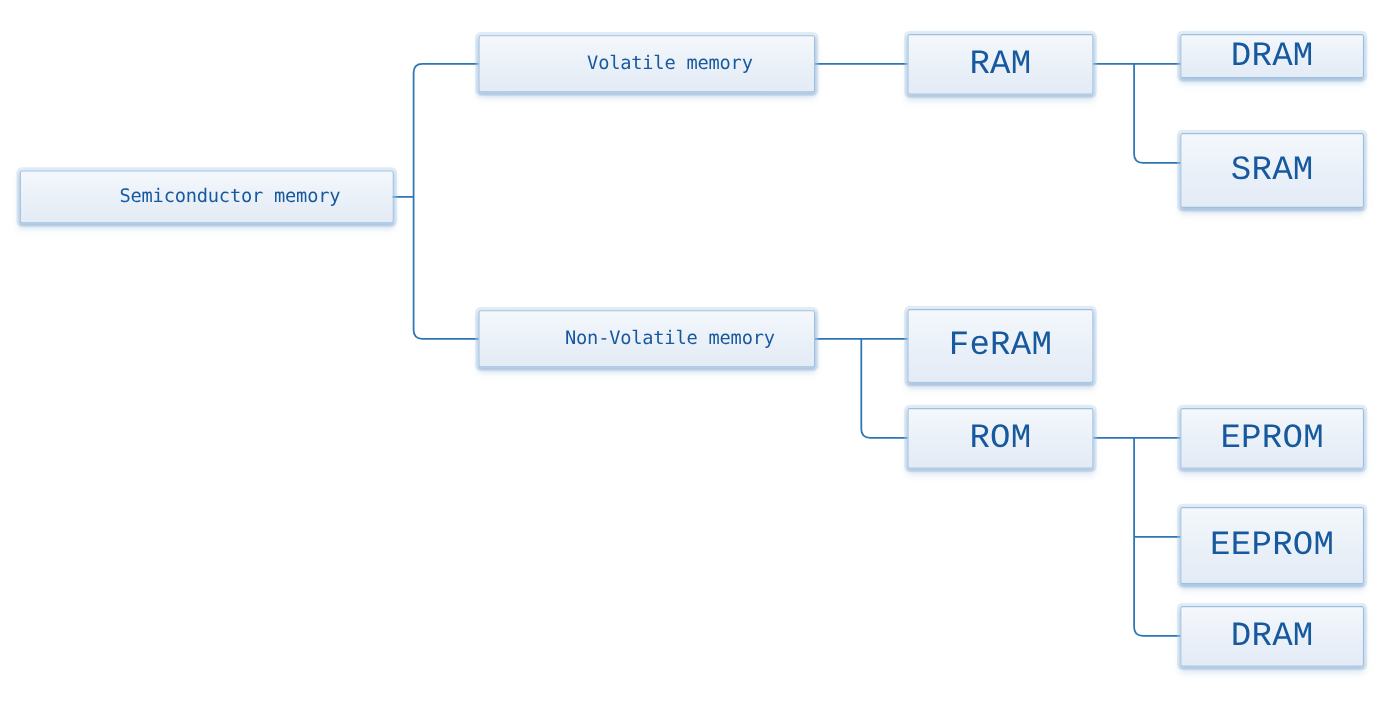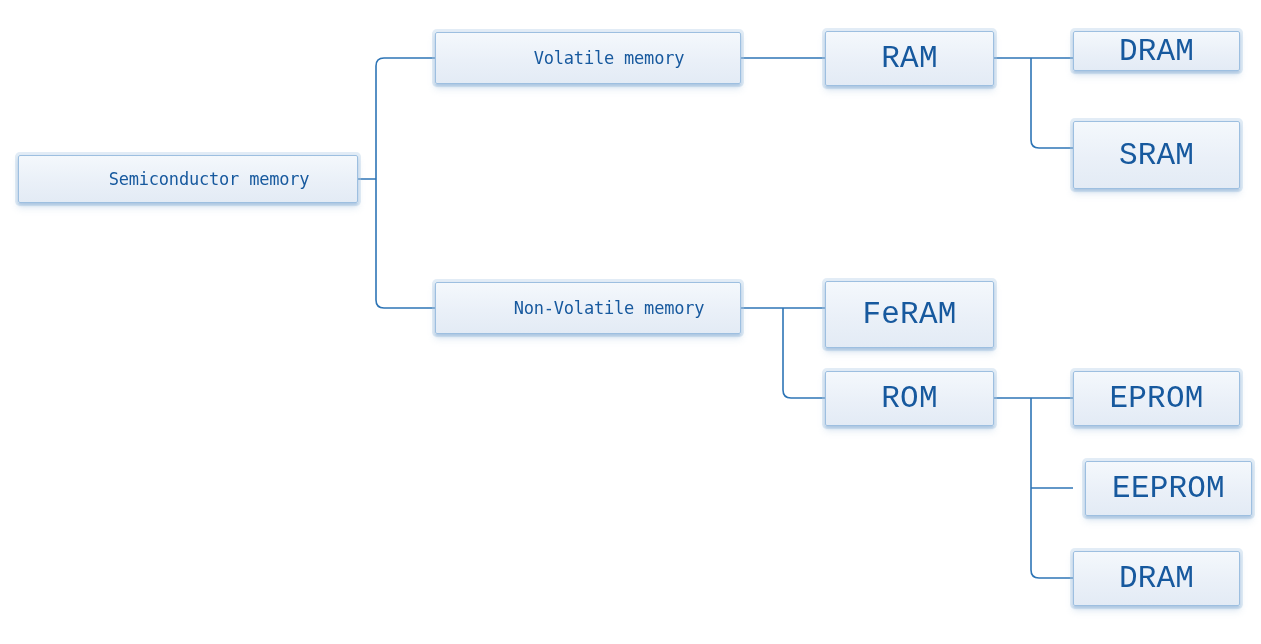--- a/index.html
+++ b/index.html
@@ -112,21 +112,21 @@
       </div>
       <div class="node wide" style="left: 1073px; top: 31px; width: 167px; height: 40px;">
         <span>DRAM</span>
       </div>
       <div class="node wide" style="left: 1073px; top: 121px; width: 167px; height: 68px;">
         <span>SRAM</span>
       </div>
       <div class="node wide" style="left: 1073px; top: 371px; width: 167px; height: 55px;">
         <span>EPROM</span>
       </div>
-      <div class="node wide" style="left: 1073px; top: 461px; width: 167px; height: 55px; margin-left: 12px;">
+      <div class="node wide" style="left: 1073px; top: 461px; width: 167px; height: 70px;">
         <span>EEPROM</span>
       </div>
       <div class="node wide" style="left: 1073px; top: 551px; width: 167px; height: 55px;">
         <span>DRAM</span>
       </div>
     </div>
 
 </div>
 
 </body></html>

